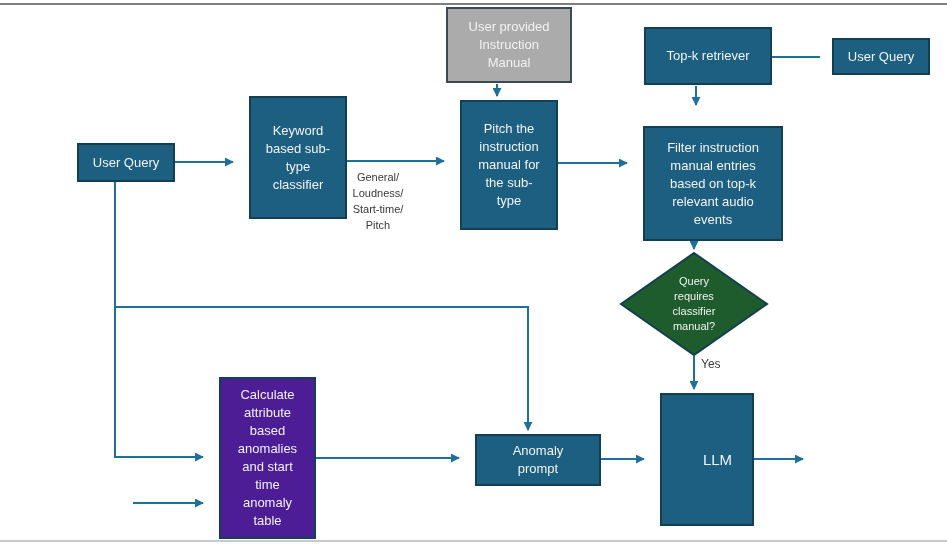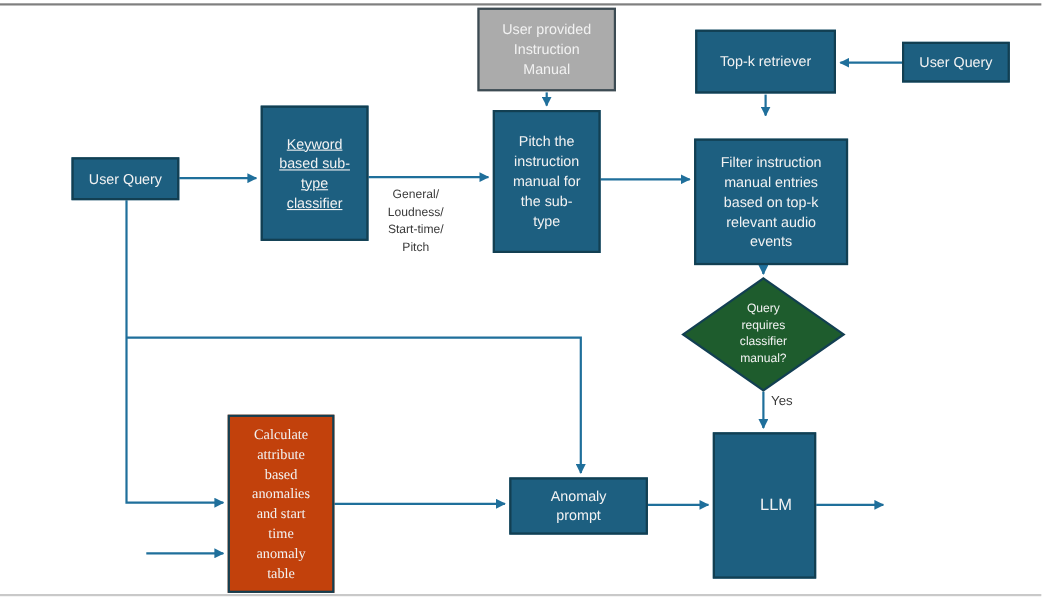--- a/index.html
+++ b/index.html
@@ -9,24 +9,24 @@
   }
   .rule{position:absolute;left:0;width:947px;height:2px;}
   .rule.top{top:3px;background:#7f7f7f;}
   .rule.bottom{top:540px;background:#c9c9c9;}
   svg.wires{position:absolute;left:0;top:0;width:947px;height:548px;}
   .node{
     position:absolute;box-sizing:border-box;
     display:flex;align-items:center;justify-content:center;
     text-align:center;color:#f2f2f2;font-size:13px;line-height:18px;
     white-space:pre-line;
-    background:#1d5f80;border:2px solid #123f52;
+    background:#1d5f80;border:2px solid #123f52;margin-left:12px;
   }
   .node.gray{background:#ababab;border-color:#3c4b53;}
-  .node.orange{background:#c2410c;border-color:#123f52;line-height:18px;font-family:Liberation Serif, serif;}
+  .node.orange{background:#4c1d95;border-color:#123f52;line-height:18px;}
   .diamond-label{
     position:absolute;display:flex;align-items:center;justify-content:center;
     text-align:center;color:#f2f2f2;font-size:11px;line-height:15px;
     white-space:pre-line;
   }
   .edge-label{
     position:absolute;color:#3a3a3a;text-align:center;
     font-size:11px;line-height:16px;white-space:pre-line;
   }
   .edge-label.yes{font-size:12px;line-height:14px;}
@@ -68,21 +68,21 @@
   <div class="node gray" style="left:434px;top:7px;width:126px;height:76px;">User provided
 Instruction
 Manual</div>
 
   <div class="node" style="left:632px;top:27px;width:128px;height:58px;">Top-k retriever</div>
 
   <div class="node" style="left:820px;top:38px;width:98px;height:37px;">User Query</div>
 
   <div class="node" style="left:65px;top:143px;width:98px;height:39px;">User Query</div>
 
-  <div class="node" style="left:237px;top:96px;width:98px;height:123px;text-decoration:underline;">Keyword
+  <div class="node" style="left:237px;top:96px;width:98px;height:123px;">Keyword
 based sub-
 type
 classifier</div>
 
   <div class="node" style="left:448px;top:100px;width:98px;height:130px;">Pitch the
 instruction
 manual for
 the sub-
 type</div>
 

